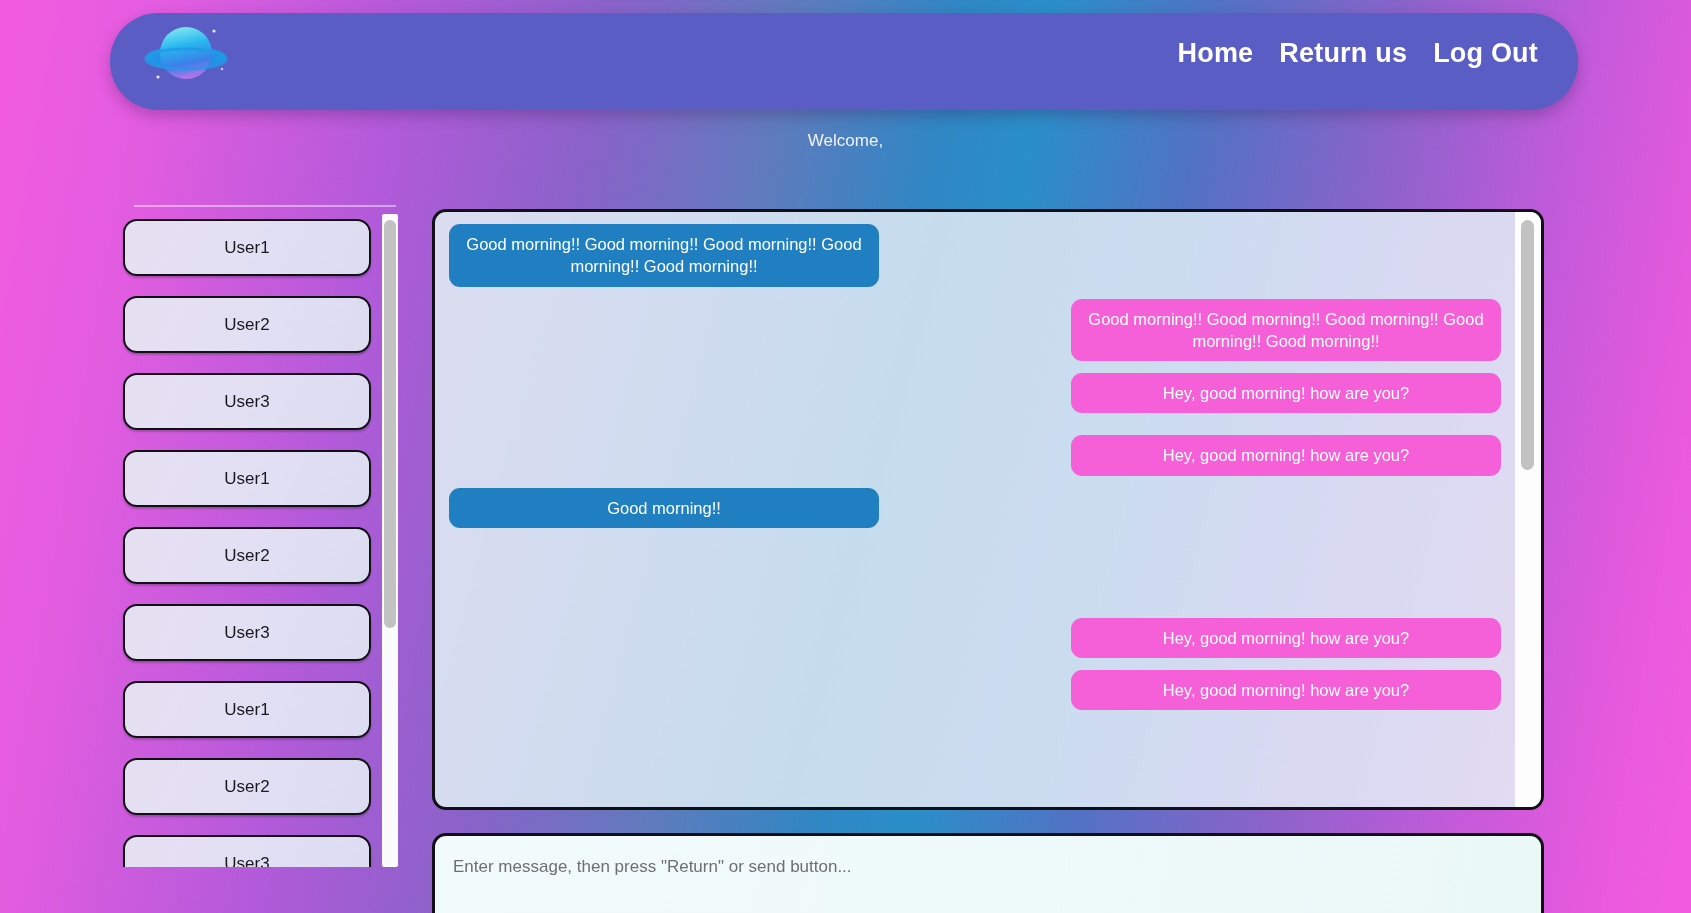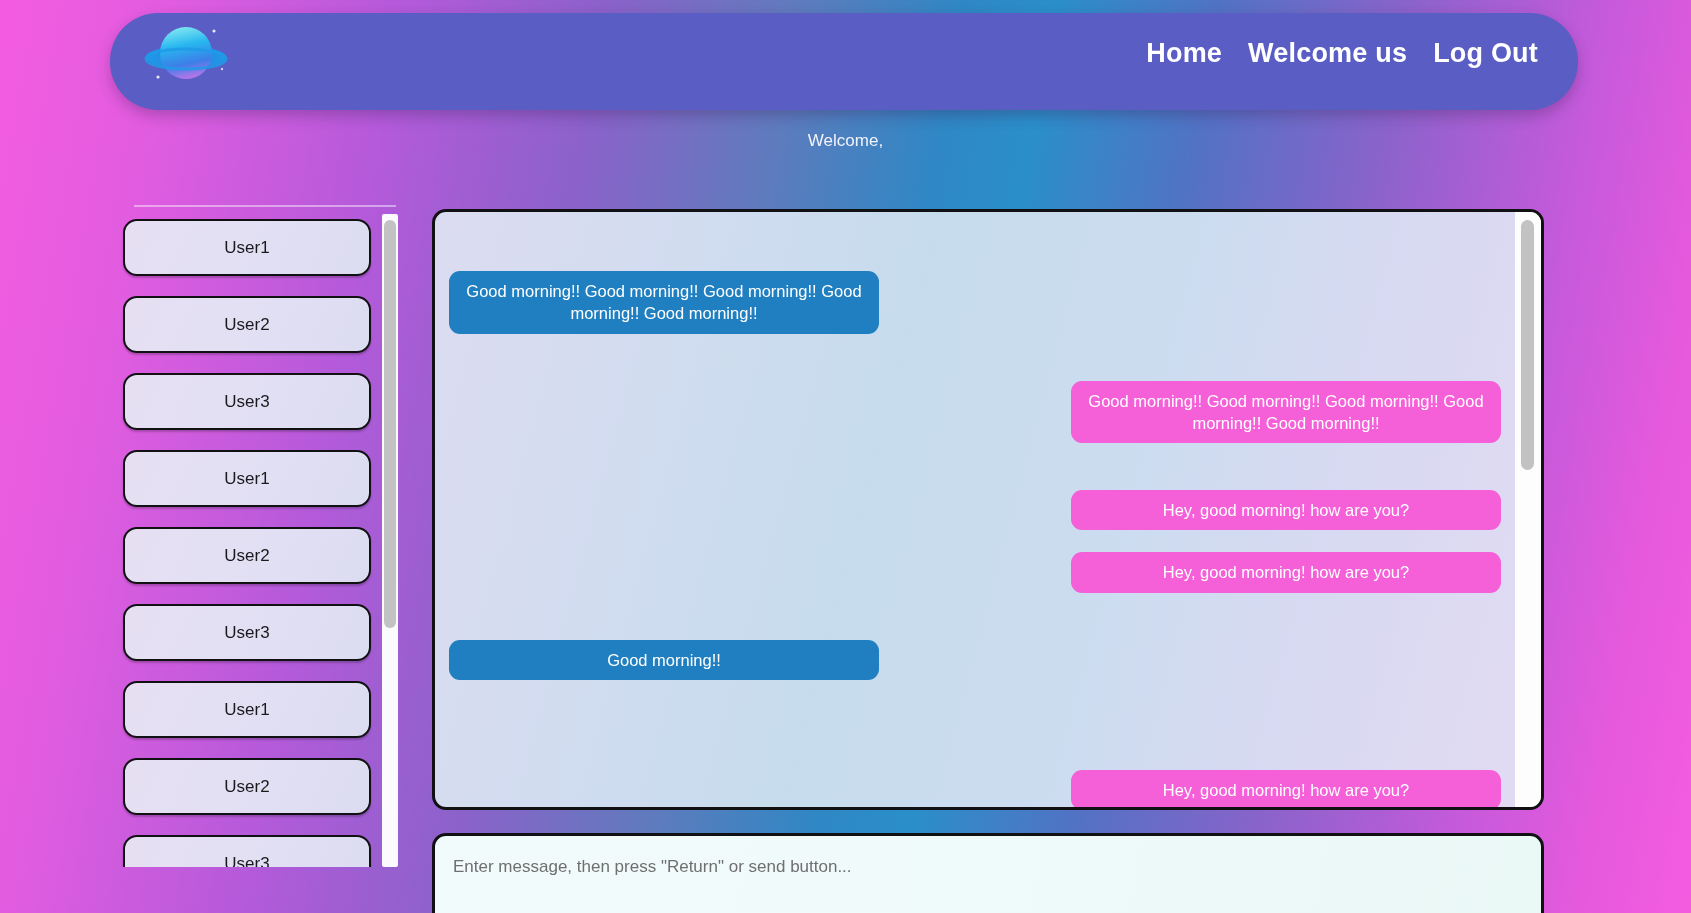--- a/index.html
+++ b/index.html
@@ -160,21 +160,20 @@
   .msg {
     max-width: 430px;
     border-radius: 11px;
     padding: 9px 14px;
     color: #ffffff;
     font-size: 16.5px;
     line-height: 1.35;
     margin-bottom: 12px;
     text-align: center;
     word-wrap: break-word;
-    margin-top: 47px;
   }
   .msg.in {
     background: #1f7fc0;
     margin-right: auto;
   }
   .msg.out {
     background: #f55fd8;
     margin-left: auto;
   }
   .msg.gap-before { margin-top: 22px; }
@@ -244,21 +243,21 @@
       <ellipse cx="48" cy="44" rx="40" ry="11" fill="url(#ringGrad)"></ellipse>
       <circle cx="48" cy="40" r="26" fill="url(#planetGrad)"></circle>
       <ellipse cx="48" cy="46" rx="40" ry="10" fill="none" stroke="#1f9ae8" stroke-width="3" opacity="0.85"></ellipse>
       <circle cx="76" cy="18" r="1.6" fill="#ffffff" opacity="0.85"></circle>
       <circle cx="20" cy="64" r="1.6" fill="#ffffff" opacity="0.85"></circle>
       <circle cx="84" cy="56" r="1.2" fill="#ffffff" opacity="0.7"></circle>
     </svg>
   </div>
   <div class="nav-links">
     <a class="nav-link" href="#">Home</a>
-    <a class="nav-link" href="#">Welcome us</a>
+    <a class="nav-link" href="#">Return us</a>
     <a class="nav-link" href="#">Log Out</a>
   </div>
 </div>
 
 <div class="welcome">Welcome,</div>
 
 <div class="sidebar">
   <div class="sidebar-rule"></div>
   <div class="sidebar-scroll-area">
     <div class="chat-list" id="chat-list">

